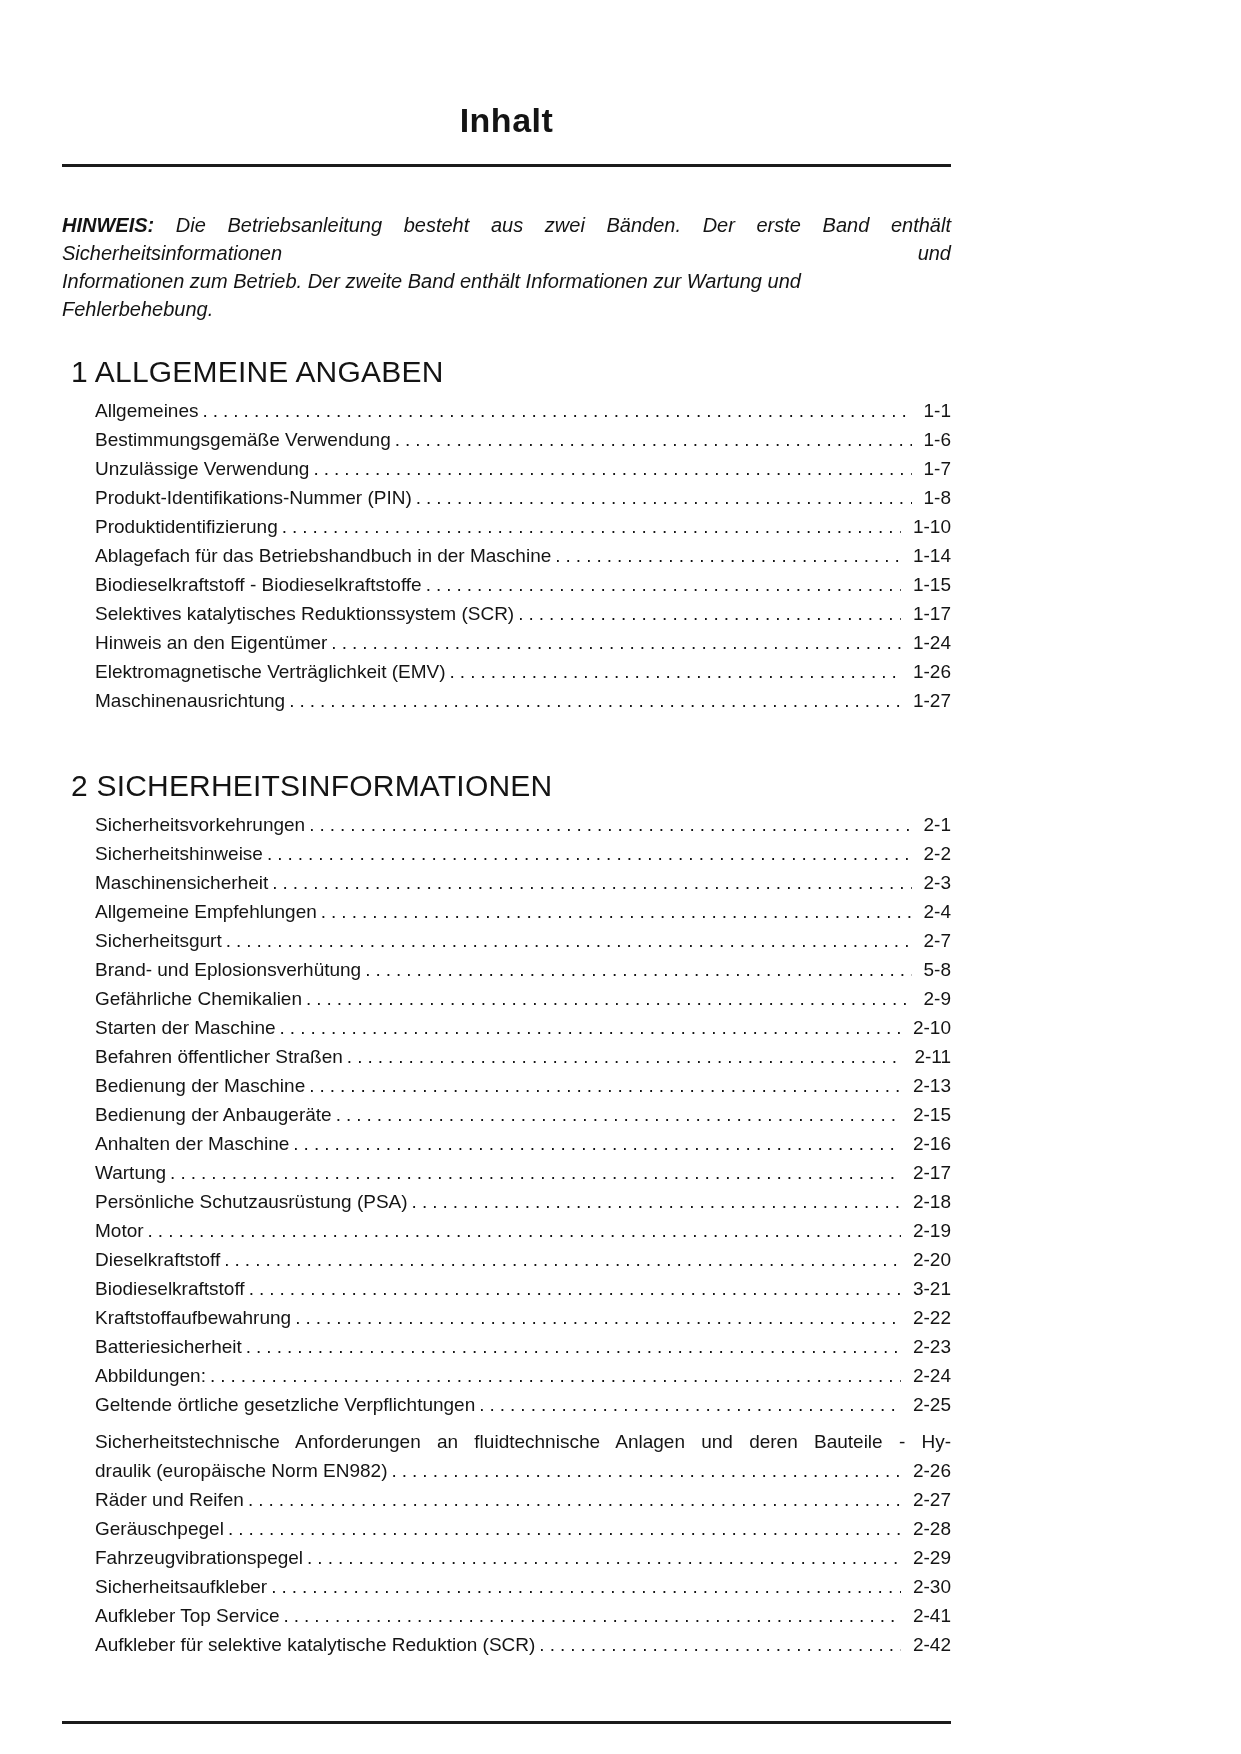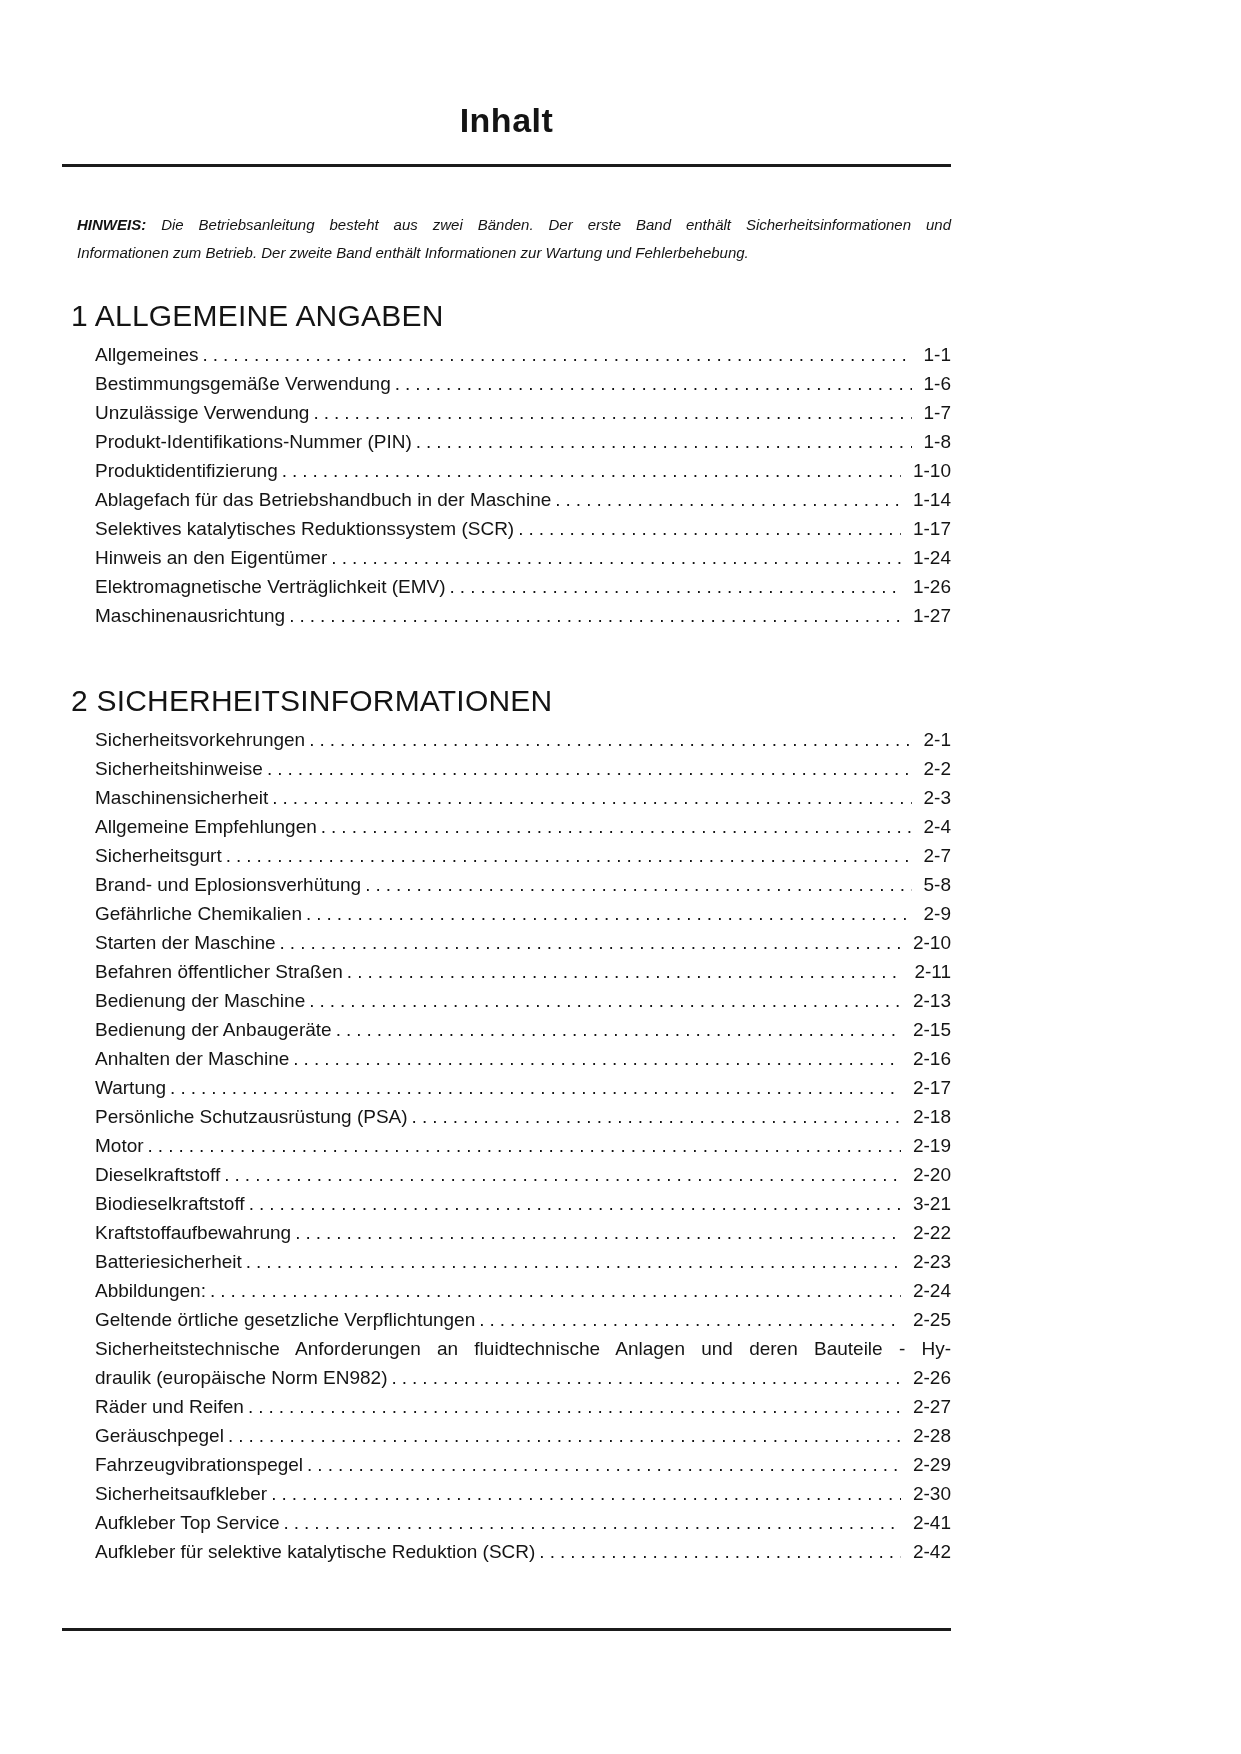--- a/index.html
+++ b/index.html
@@ -23,22 +23,22 @@
     letter-spacing:0.5px;
   }
   hr.rule{
     border:none;border-top:3px solid #1b1b1b;
     margin:0;height:0;
   }
   hr.top-rule{margin-top:26px;}
   hr.bottom-rule{margin-top:62px;}
   
   .note{
-    margin:44px 0 0 15px;
-    font-size:15px;line-height:28px;
+    margin:44px 0 0 0;
+    font-size:20px;line-height:28px;
     font-style:italic;
   }
   .note-line1{display:block;text-align:justify;text-align-last:justify;}
   .note-line2{display:block;font-style:italic;}
   .note-label{font-weight:bold;}
   
   .toc-section{margin-top:32px;}
   .toc-section + .toc-section{margin-top:54px;}
   .toc-section h2{
     margin:0 0 8px 9px;
@@ -54,21 +54,21 @@
   .toc-label{white-space:nowrap;flex:0 0 auto;}
   .toc-leader{
     flex:1 1 auto;overflow:hidden;white-space:nowrap;
     margin:0 12px 0 4px;min-width:20px;
   }
   .toc-leader::after{
     content:"..........................................................................................................................................................";
     letter-spacing:5px;
   }
   .toc-page{flex:0 0 auto;white-space:nowrap;}
-  .wrap-line1{text-align:justify;text-align-last:justify;}
+  .wrap-line1{text-align:justify;text-align-last:justify;margin-top:8px;}
 </style>
 </head>
 <body>
 
 <div class="page">
   <h1 class="doc-title">Inhalt</h1>
   <hr class="rule top-rule">
   <p class="note">
     <span class="note-line1"><b class="note-label">HINWEIS:</b> <span>Die Betriebsanleitung besteht aus zwei Bänden. Der erste Band enthält Sicherheitsinformationen und</span></span>
     <span class="note-line2">Informationen zum Betrieb. Der zweite Band enthält Informationen zur Wartung und Fehlerbehebung.</span>
@@ -101,20 +101,25 @@
             <span class="toc-label">Produktidentifizierung</span>
             <span class="toc-leader"></span>
             <span class="toc-page">1-10</span>
           </div>
           <div class="toc-row">
             <span class="toc-label">Ablagefach für das Betriebshandbuch in der Maschine</span>
             <span class="toc-leader"></span>
             <span class="toc-page">1-14</span>
           </div>
           <div class="toc-row">
+            <span class="toc-label">Biodieselkraftstoff - Biodieselkraftstoffe</span>
+            <span class="toc-leader"></span>
+            <span class="toc-page">1-15</span>
+          </div>
+          <div class="toc-row">
             <span class="toc-label">Selektives katalytisches Reduktionssystem (SCR)</span>
             <span class="toc-leader"></span>
             <span class="toc-page">1-17</span>
           </div>
           <div class="toc-row">
             <span class="toc-label">Hinweis an den Eigentümer</span>
             <span class="toc-leader"></span>
             <span class="toc-page">1-24</span>
           </div>
           <div class="toc-row">

